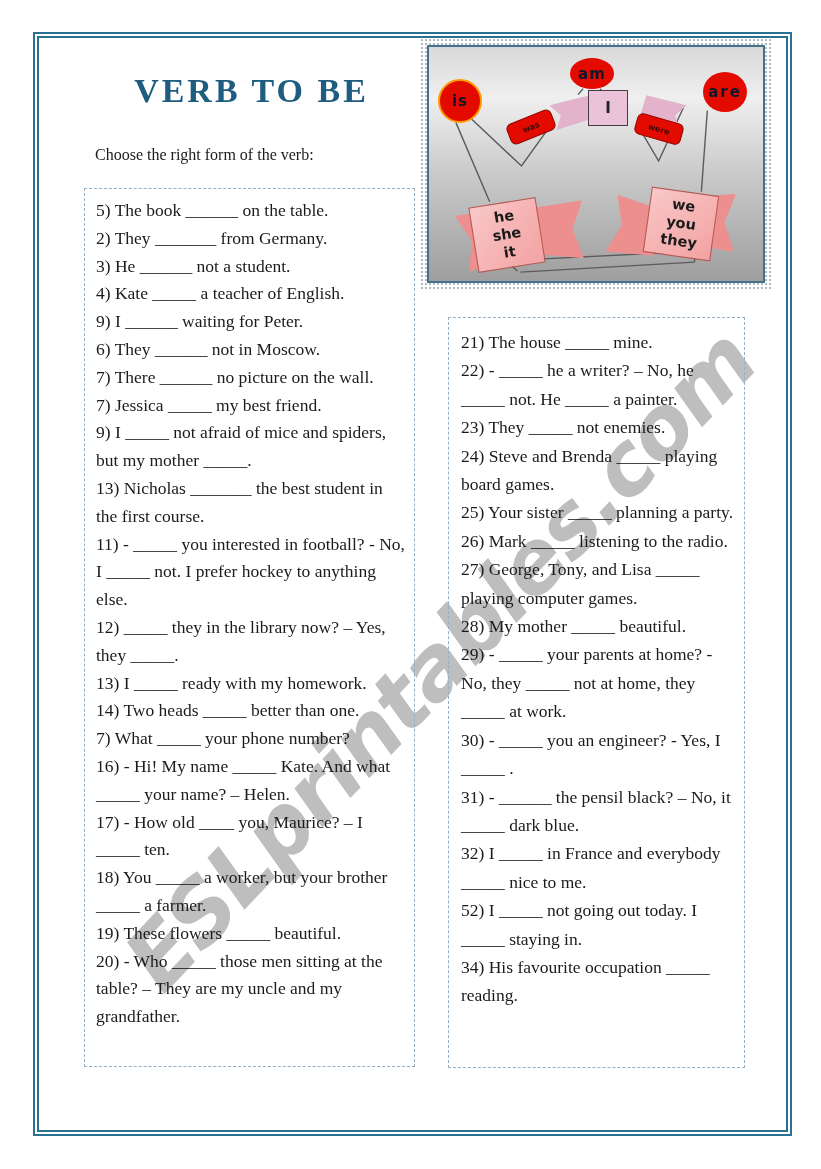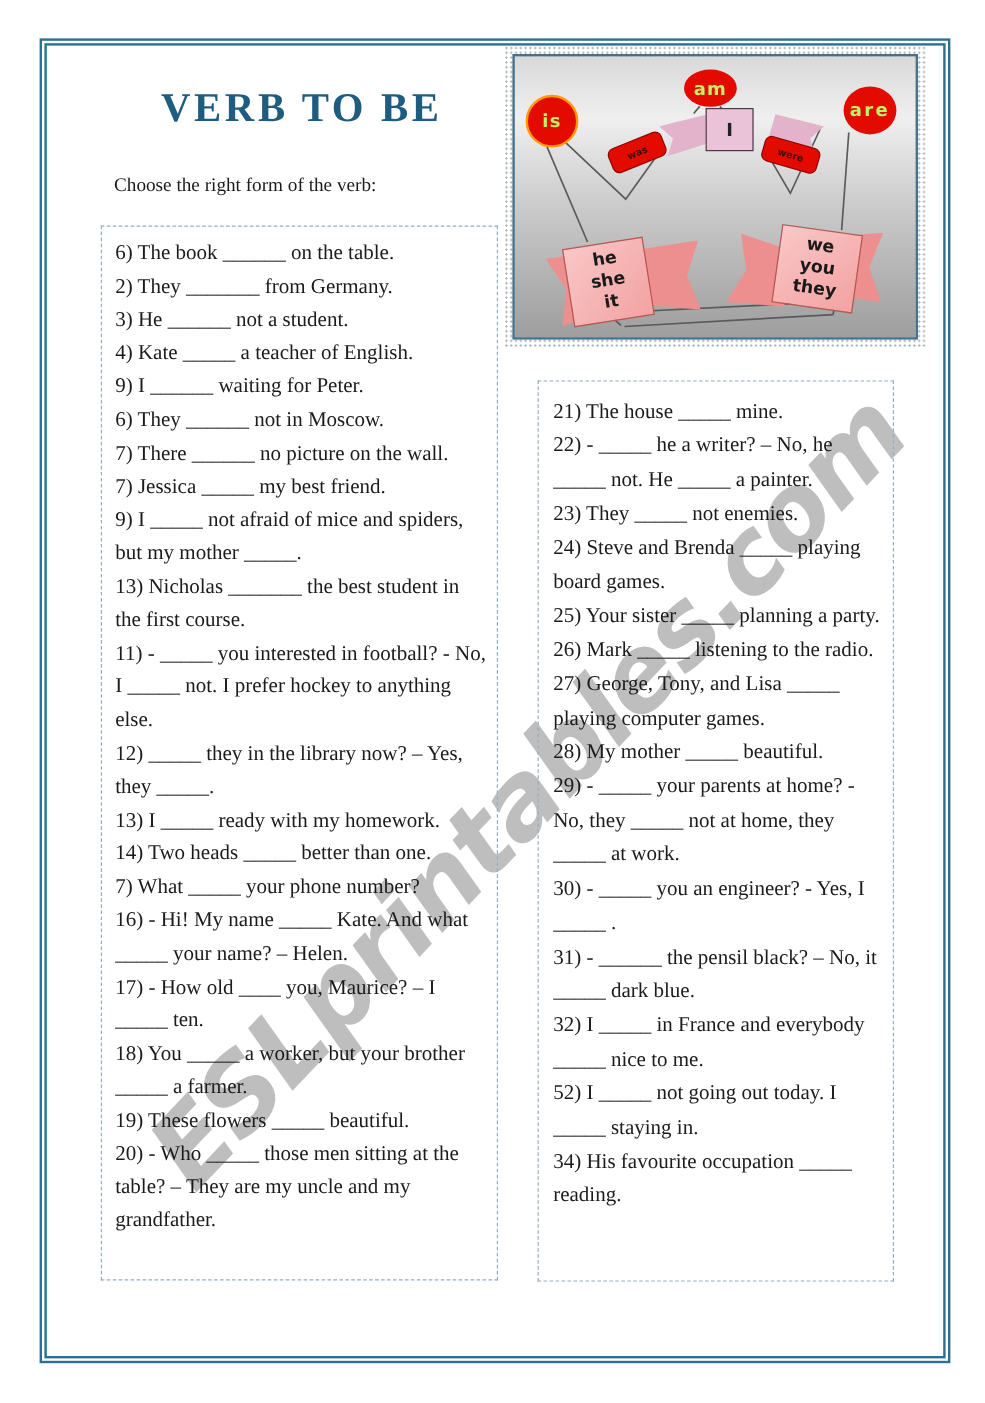--- a/index.html
+++ b/index.html
@@ -52,21 +52,21 @@
   }
   .diagram {
     position:absolute; inset:7px; border:2px solid #47708d; overflow:hidden;
     background:linear-gradient(180deg, #d9d9d9 0%, #efefef 22%, #c9c9c9 55%, #9e9e9e 100%);
   }
   .lines-svg { position:absolute; left:0; top:0; width:100%; height:100%; }
   .bubble {
     position:absolute; background:#e30b00; border-radius:50%;
     display:flex; align-items:center; justify-content:center;
     font-family:"DejaVu Sans", sans-serif; font-weight:bold; font-size:15px;
-    color:#bef264; letter-spacing:1px;
+    color:#0f172a; letter-spacing:1px;
   }
   .bubble.is  { left:9px;  top:32px; width:40px; height:40px; border:2px solid #ff9a00;text-align:center; }
   .bubble.am  { left:141px; top:11px; width:44px; height:31px; }
   .bubble.are { left:274px; top:25px; width:44px; height:40px; letter-spacing:2px; }
   
   .iwing {
     position:absolute; width:42px; height:26px; background:#e3b3cc; top:52px;
   }
   .iwing.l { left:123px; transform:rotate(-16deg);
     clip-path:polygon(0 0, 100% 6%, 100% 94%, 0 100%, 20% 50%); }
@@ -158,21 +158,21 @@
     </div>
   </div>
 
   <div class="watermark">ESLprintables.com</div>
 
   <h1 class="title">VERB TO BE</h1>
 
   <div class="instruction">Choose the right form of the verb:</div>
 
   <div class="ex-box left">
-      <p class="ex">6) The book ______ on the table.</p>
+      <p class="ex">5) The book ______ on the table.</p>
       <p class="ex">2) They _______ from Germany.</p>
       <p class="ex">3) He ______ not a student.</p>
       <p class="ex">4) Kate _____ a teacher of English.</p>
       <p class="ex">9) I ______ waiting for Peter.</p>
       <p class="ex">6) They ______ not in Moscow.</p>
       <p class="ex">7) There ______ no picture on the wall.</p>
       <p class="ex">7) Jessica _____ my best friend.</p>
       <p class="ex">9) I _____ not afraid of mice and spiders, but my mother _____.</p>
       <p class="ex">13) Nicholas _______ the best student in the first course.</p>
       <p class="ex">11) - _____ you interested in football? - No, I _____ not. I prefer hockey to anything else.</p>

